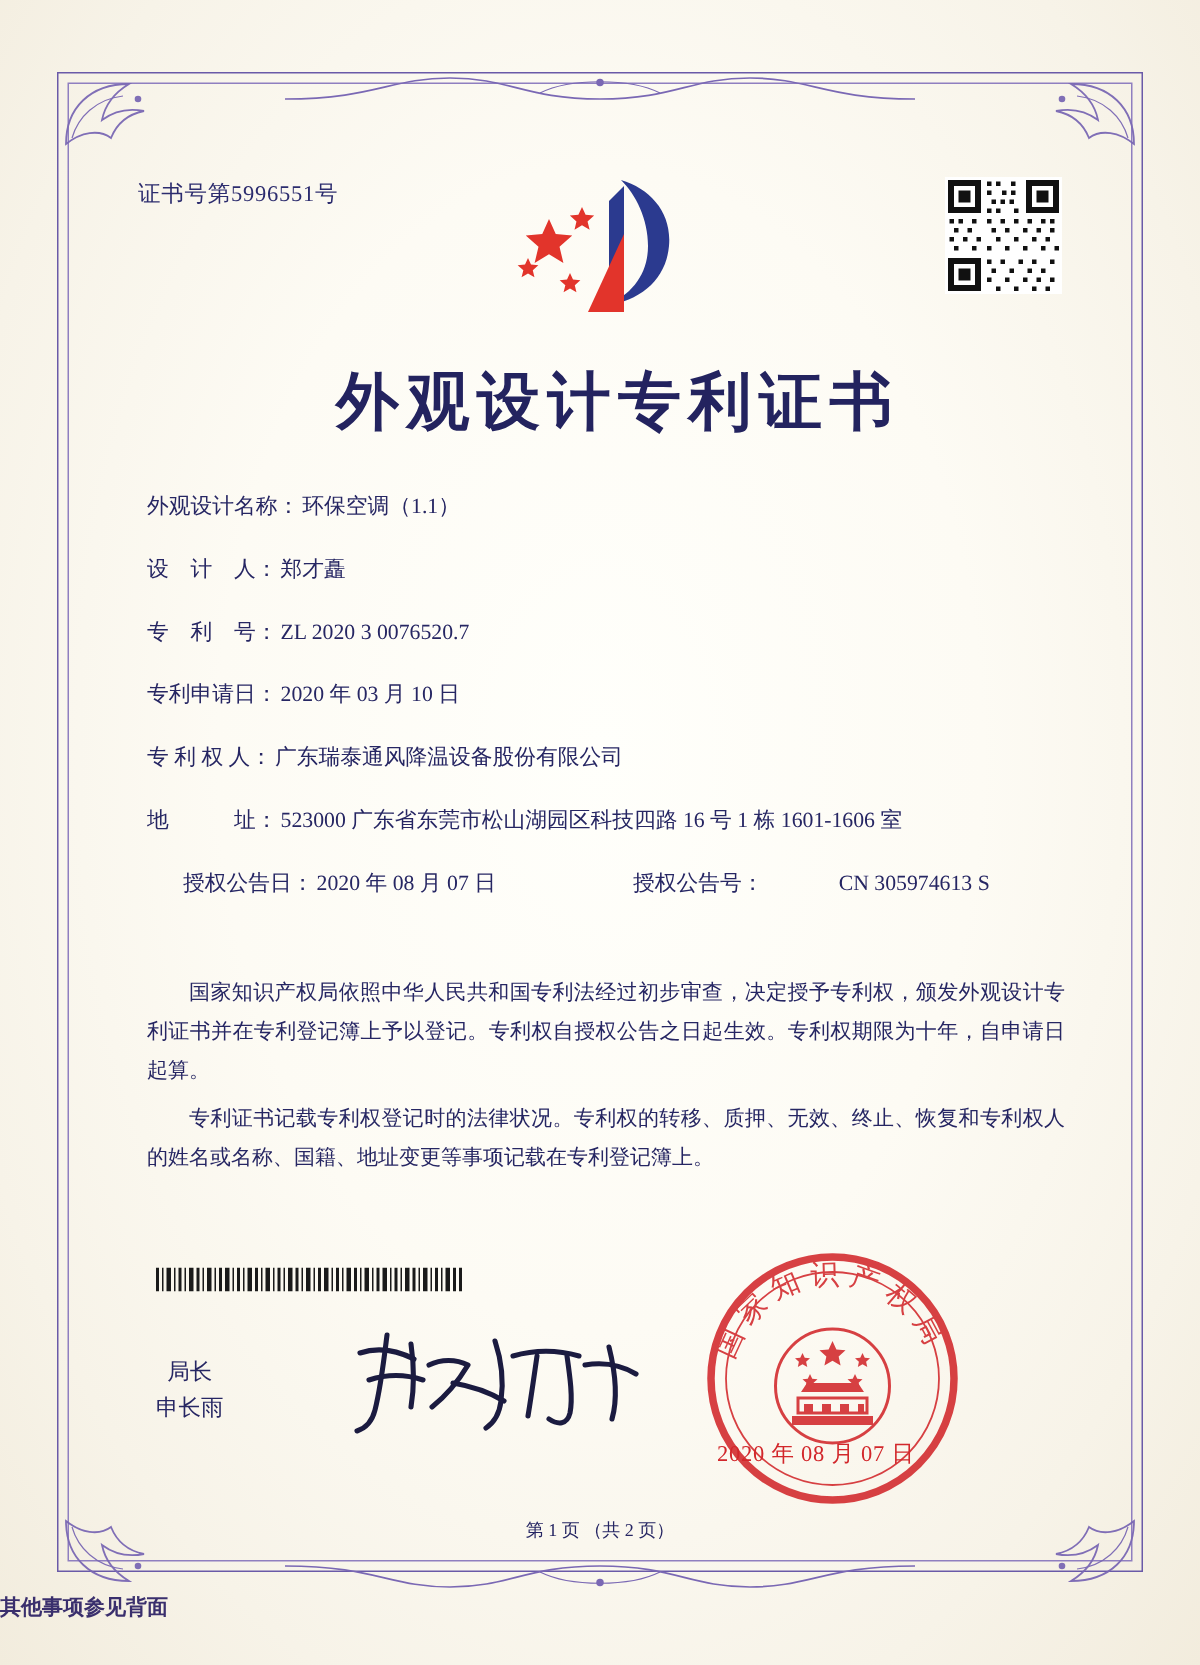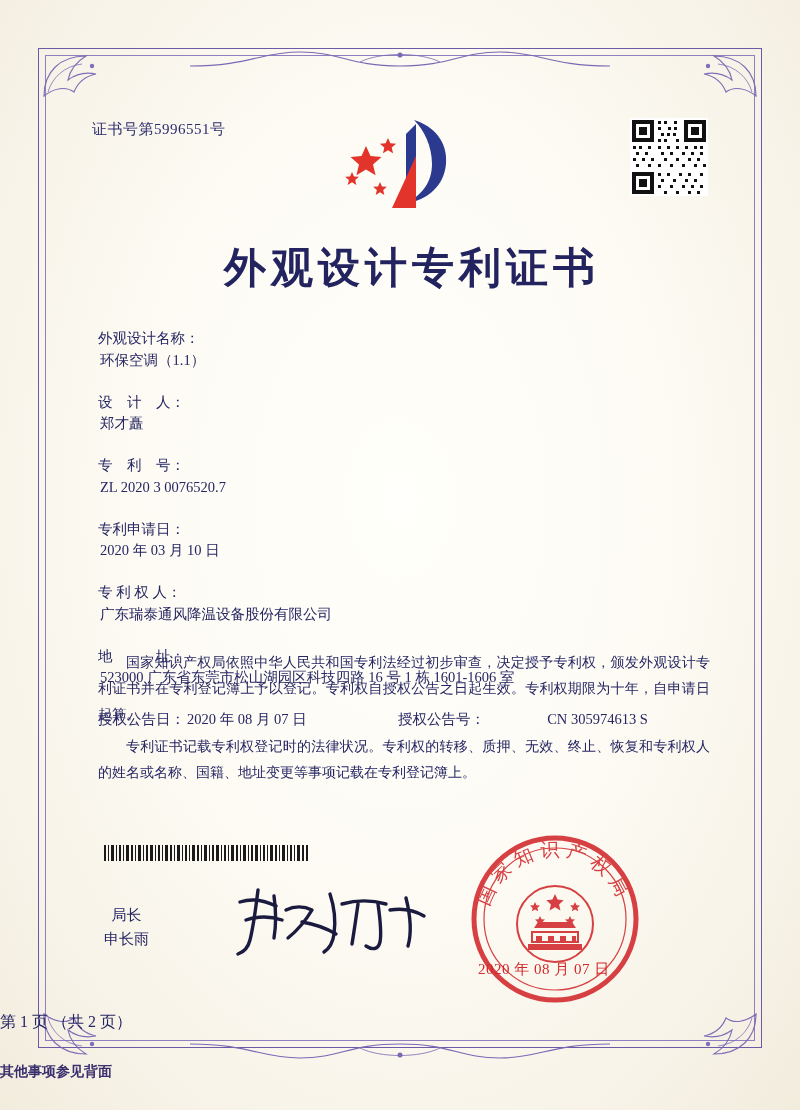--- a/index.html
+++ b/index.html
@@ -105,35 +105,34 @@
     left: 98px; top: 328px;
     width: 610px;
     font-size: 14.5px;
     line-height: 1.5;
     color: #262663;
   }
   .field-row {
     display: flex;
     align-items: flex-start;
     margin-bottom: 20px;
-    flex-direction: column;
   }
   .field-label {
     white-space: pre;
     flex: 0 0 auto;
   }
   .field-value {
     margin-left: 2px;
     flex: 1 1 auto;
   }
   .row-inline {
     display: flex;
     margin-bottom: 18px;
   }
-  .row-inline .seg-a { flex: 0 0 300px; display:flex; }
+  .row-inline .seg-a { flex: 0 0 300px; display:flex;margin-left:24px; }
   .row-inline .seg-b { flex: 1 1 auto; display:flex;text-align:center; }
 
   
   .para-block {
     position: absolute;
     left: 98px; top: 650px;
     width: 612px;
     font-size: 14px;
     line-height: 1.85;
     color: #262663;
@@ -182,22 +181,22 @@
     font-size: 15px;
     color: #d2272b;
     letter-spacing: 0.5px;
     font-family: "Liberation Serif", serif;
   }
 
   
   .page-no {
     position: absolute;
     left: 0; right: 0; top: 1012px;
-    text-align: left;
-    font-size: 16px;
+    text-align: center;
+    font-size: 12px;
     color: #262663;
   }
   .back-note {
     position: absolute;
     left: 0; right: 0; top: 1063px;
     text-align: left;
     font-size: 14px;
     color: #3a2f6d;
     font-weight: bold;
   }

